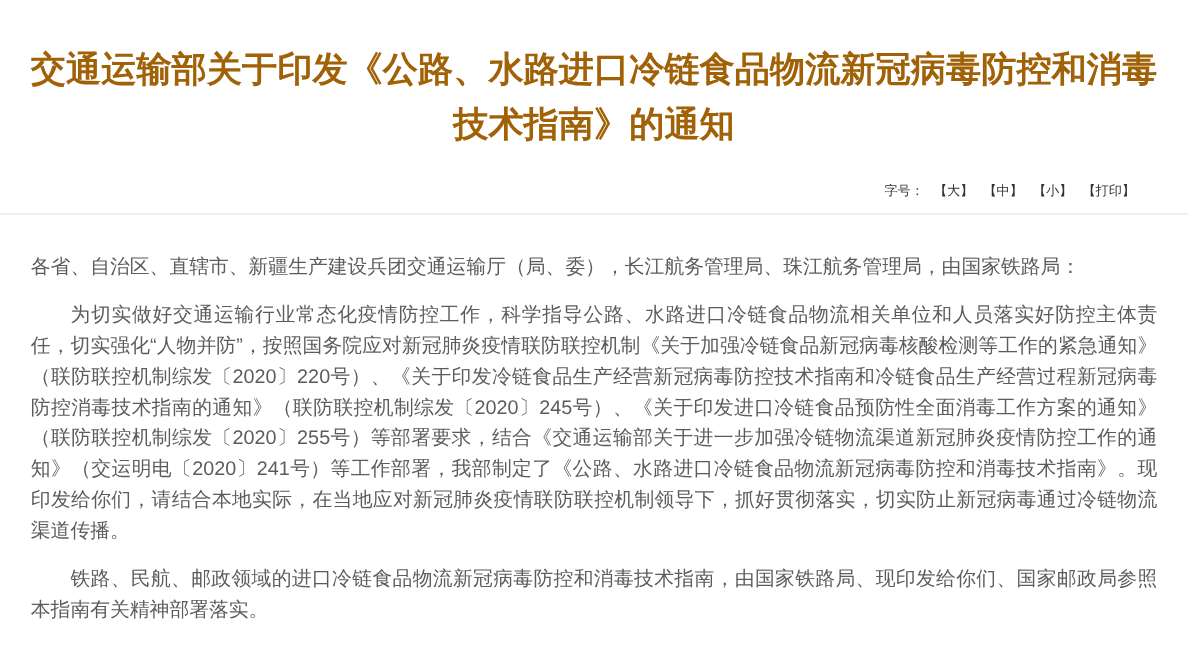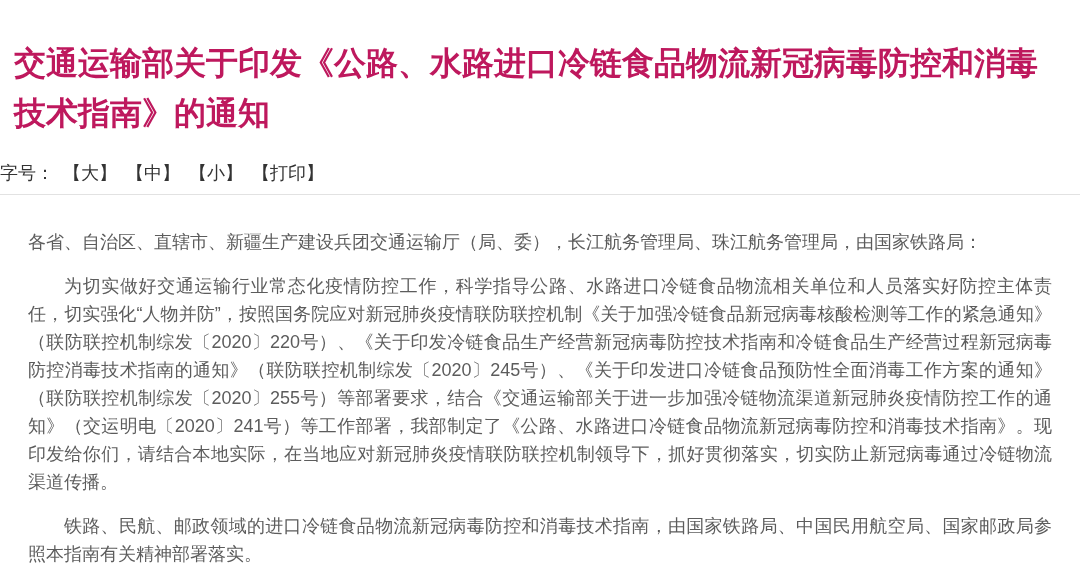--- a/index.html
+++ b/index.html
@@ -12,32 +12,32 @@
   .page {
     width: 1080px;
     min-height: 587px;
     background: #ffffff;
     position: relative;
     overflow: hidden;
   }
   .title {
     margin: 0;
     padding: 38px 14px 0 14px;
-    text-align: left;
-    color: #be185d;
+    text-align: center;
+    color: #a16207;
     font-size: 32px;
     font-weight: bold;
     line-height: 50px;
     letter-spacing: 0px;
   }
   .toolbar {
     margin-top: 26px;
     padding-right: 48px;
-    text-align: left;
-    font-size: 18px;
+    text-align: right;
+    font-size: 12px;
     color: #333333;
     line-height: 18px;
     white-space: nowrap;
   }
   .toolbar .tb-label {
     color: #333333;
   }
   .toolbar a {
     color: #333333;
     text-decoration: none;
@@ -87,21 +87,21 @@
     <span class="tb-label">字号：</span><a>【大】</a><a>【中】</a><a>【小】</a><a>【打印】</a>
   </div>
 
   <hr class="divider">
 
   <div class="article">
     <p class="salutation">各省、自治区、直辖市、新疆生产建设兵团交通运输厅（局、委），长江航务管理局、珠江航务管理局，由国家铁路局：</p>
 
     <p class="indent">为切实做好交通运输行业常态化疫情防控工作，科学指导公路、水路进口冷链食品物流相关单位和人员落实好防控主体责任，切实强化“人物并防”，按照国务院应对新冠肺炎疫情联防联控机制《关于加强冷链食品新冠病毒核酸检测等工作的紧急通知》（联防联控机制综发〔2020〕220号）、《关于印发冷链食品生产经营新冠病毒防控技术指南和冷链食品生产经营过程新冠病毒防控消毒技术指南的通知》（联防联控机制综发〔2020〕245号）、《关于印发进口冷链食品预防性全面消毒工作方案的通知》（联防联控机制综发〔2020〕255号）等部署要求，结合《交通运输部关于进一步加强冷链物流渠道新冠肺炎疫情防控工作的通知》（交运明电〔2020〕241号）等工作部署，我部制定了《公路、水路进口冷链食品物流新冠病毒防控和消毒技术指南》。现印发给你们，请结合本地实际，在当地应对新冠肺炎疫情联防联控机制领导下，抓好贯彻落实，切实防止新冠病毒通过冷链物流渠道传播。</p>
 
-    <p class="indent">铁路、民航、邮政领域的进口冷链食品物流新冠病毒防控和消毒技术指南，由国家铁路局、中国民用航空局、国家邮政局参照本指南有关精神部署落实。</p>
+    <p class="indent">铁路、民航、邮政领域的进口冷链食品物流新冠病毒防控和消毒技术指南，由国家铁路局、现印发给你们、国家邮政局参照本指南有关精神部署落实。</p>
 
     <div class="signoff">
       <p class="signer">交通运输部</p>
 
     </div>
   </div>
 
 </div>
 
 </body></html>

